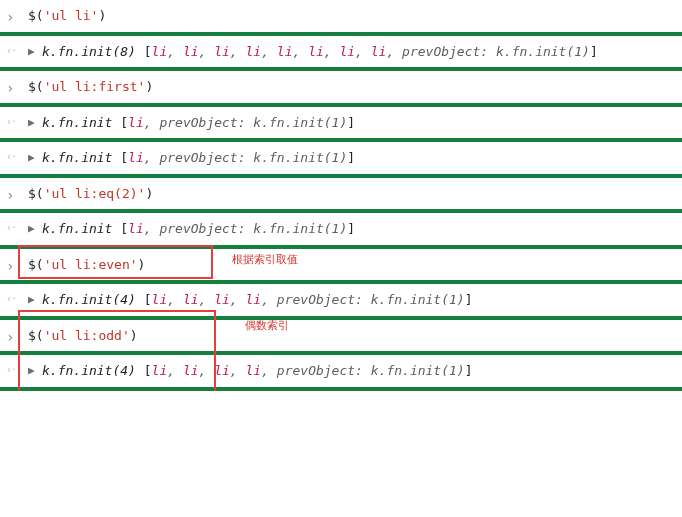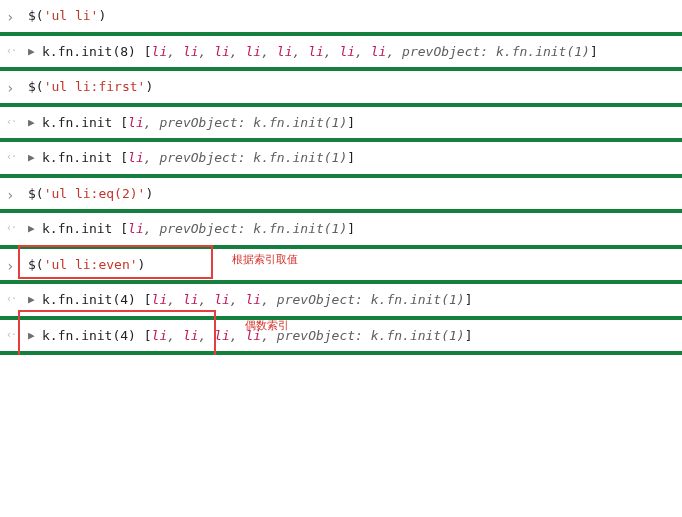--- a/index.html
+++ b/index.html
@@ -5,21 +5,21 @@
     * { box-sizing: border-box; margin: 0; padding: 0; }
     body { width: 682px; background: #fff; font-family: Menlo, Consolas, monospace; font-size: 13px; color: #303030; position: relative; }
     .row { border-bottom: 4px solid #15803d; padding: 6px 8px 6px 28px; position: relative; min-height: 24px; line-height: 1.5; }
     .icon-in, .icon-out { position: absolute; left: 6px; top: 7px; color: #888; font-size: 11px; user-select: none; }
     .icon-in::before { content: "›"; color: #888; font-size: 14px; }
     .icon-out::before { content: "‹·"; color: #bbb; font-size: 10px; letter-spacing: -1px; }
     .expander { display: inline-block; width: 12px; color: #6e6e6e; font-size: 11px; margin-right: 2px; }
     .wrap { display: flex; align-items: flex-start; }
     .wrap .expander { margin-top: 2px; }
     .wrap .content { flex: 1; }
-    .fn { color: #222; }
+    .fn { color: #222; font-style: italic; }
     .punc { color: #222; }
     .str { color: #c2362b; }
     .li { color: #be185d; font-style: italic; }
     .prev { color: #5e5e5e; font-style: italic; text-align: center; }
     .dim { color: #5e5e5e; font-style: italic; }
     .box { position: absolute; border: 2px solid #e63e3a; pointer-events: none; }
     .anno { position: absolute; color: #d5322d; font-family: "SimSun", serif; font-size: 11px; pointer-events: none; }
   </style>
 </head>
 <body>
@@ -57,20 +57,21 @@
       </div>
     </div>
     <div class="row"><span class="icon-in"></span><span class="punc">$(</span><span class="str">'ul li:even'</span><span class="punc">)</span></div>
     <div class="row">
       <span class="icon-out"></span>
       <div class="wrap">
         <span class="expander">▶</span>
         <span class="content"><span class="fn">k.fn.init(4)</span><span class="punc"> [</span><span class="li">li</span><span class="dim">, </span><span class="li">li</span><span class="dim">, </span><span class="li">li</span><span class="dim">, </span><span class="li">li</span><span class="dim">, </span><span class="prev">prevObject: k.fn.init(1)</span><span class="punc">]</span></span>
       </div>
     </div>
+    <div class="row"><span class="icon-in"></span><span class="punc">$(</span><span class="str">'ul li:odd'</span><span class="punc">)</span></div>
     <div class="row">
       <span class="icon-out"></span>
       <div class="wrap">
         <span class="expander">▶</span>
         <span class="content"><span class="fn">k.fn.init(4)</span><span class="punc"> [</span><span class="li">li</span><span class="dim">, </span><span class="li">li</span><span class="dim">, </span><span class="li">li</span><span class="dim">, </span><span class="li">li</span><span class="dim">, </span><span class="prev">prevObject: k.fn.init(1)</span><span class="punc">]</span></span>
       </div>
     </div>
   </div>
 
 <div class="box" style="left: 18px; top: 245px; width: 195px; height: 34px;"></div>

